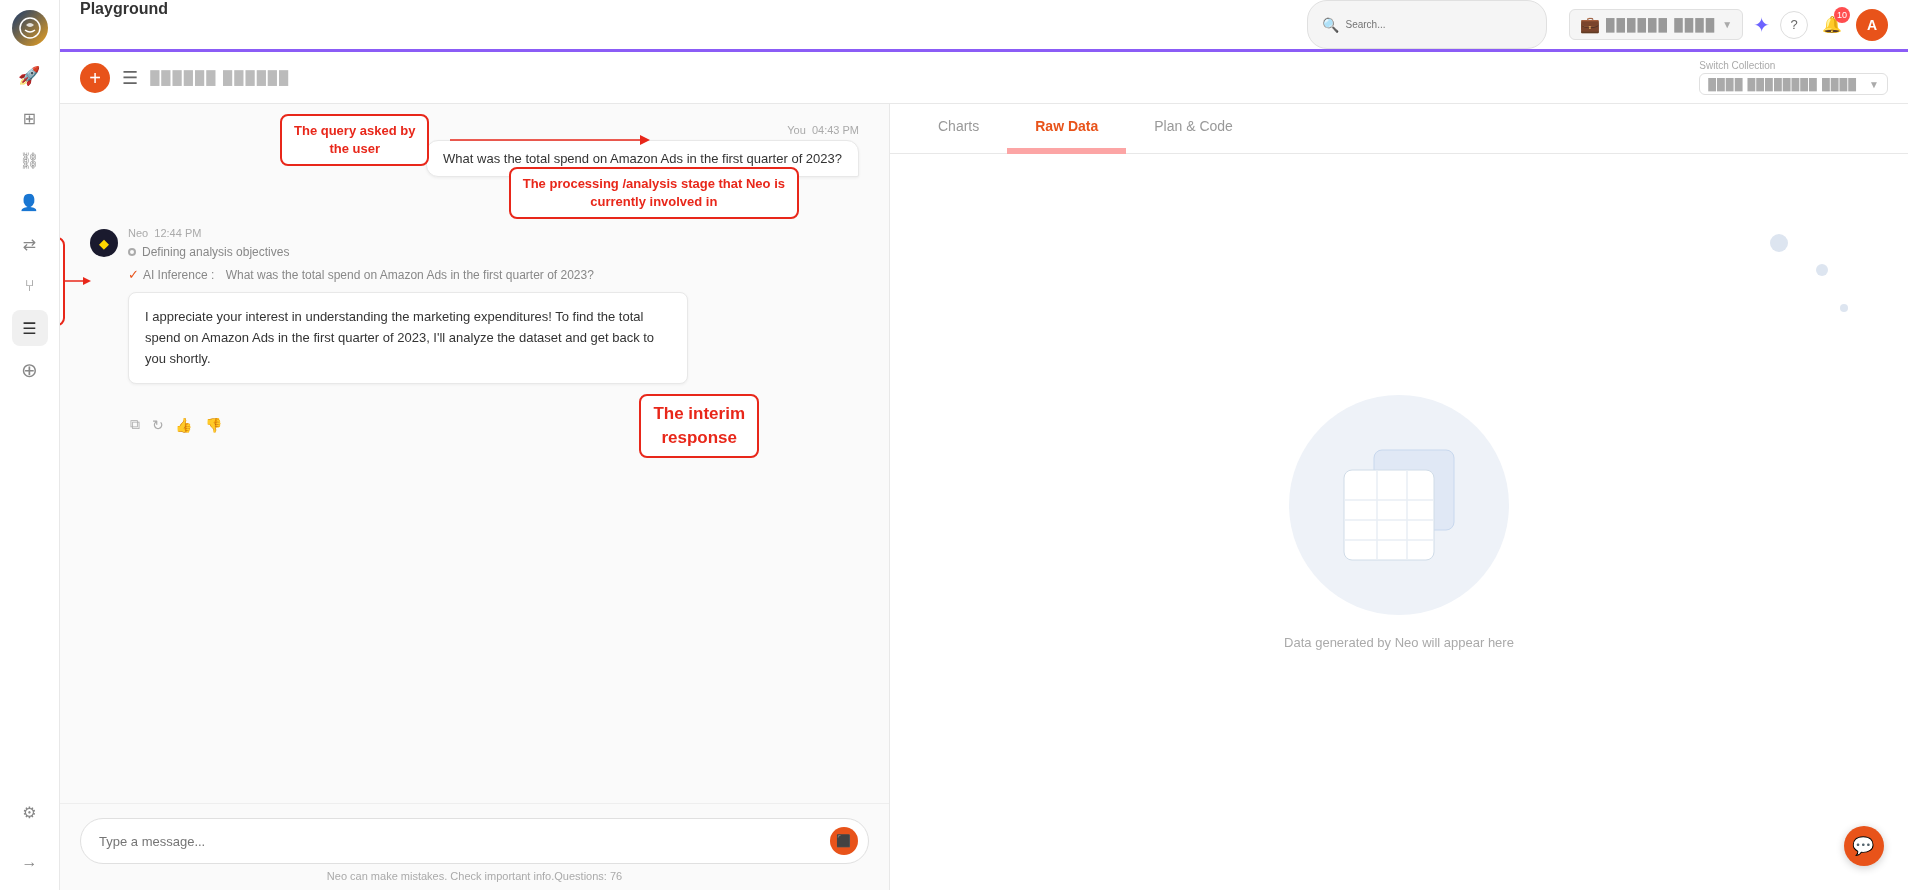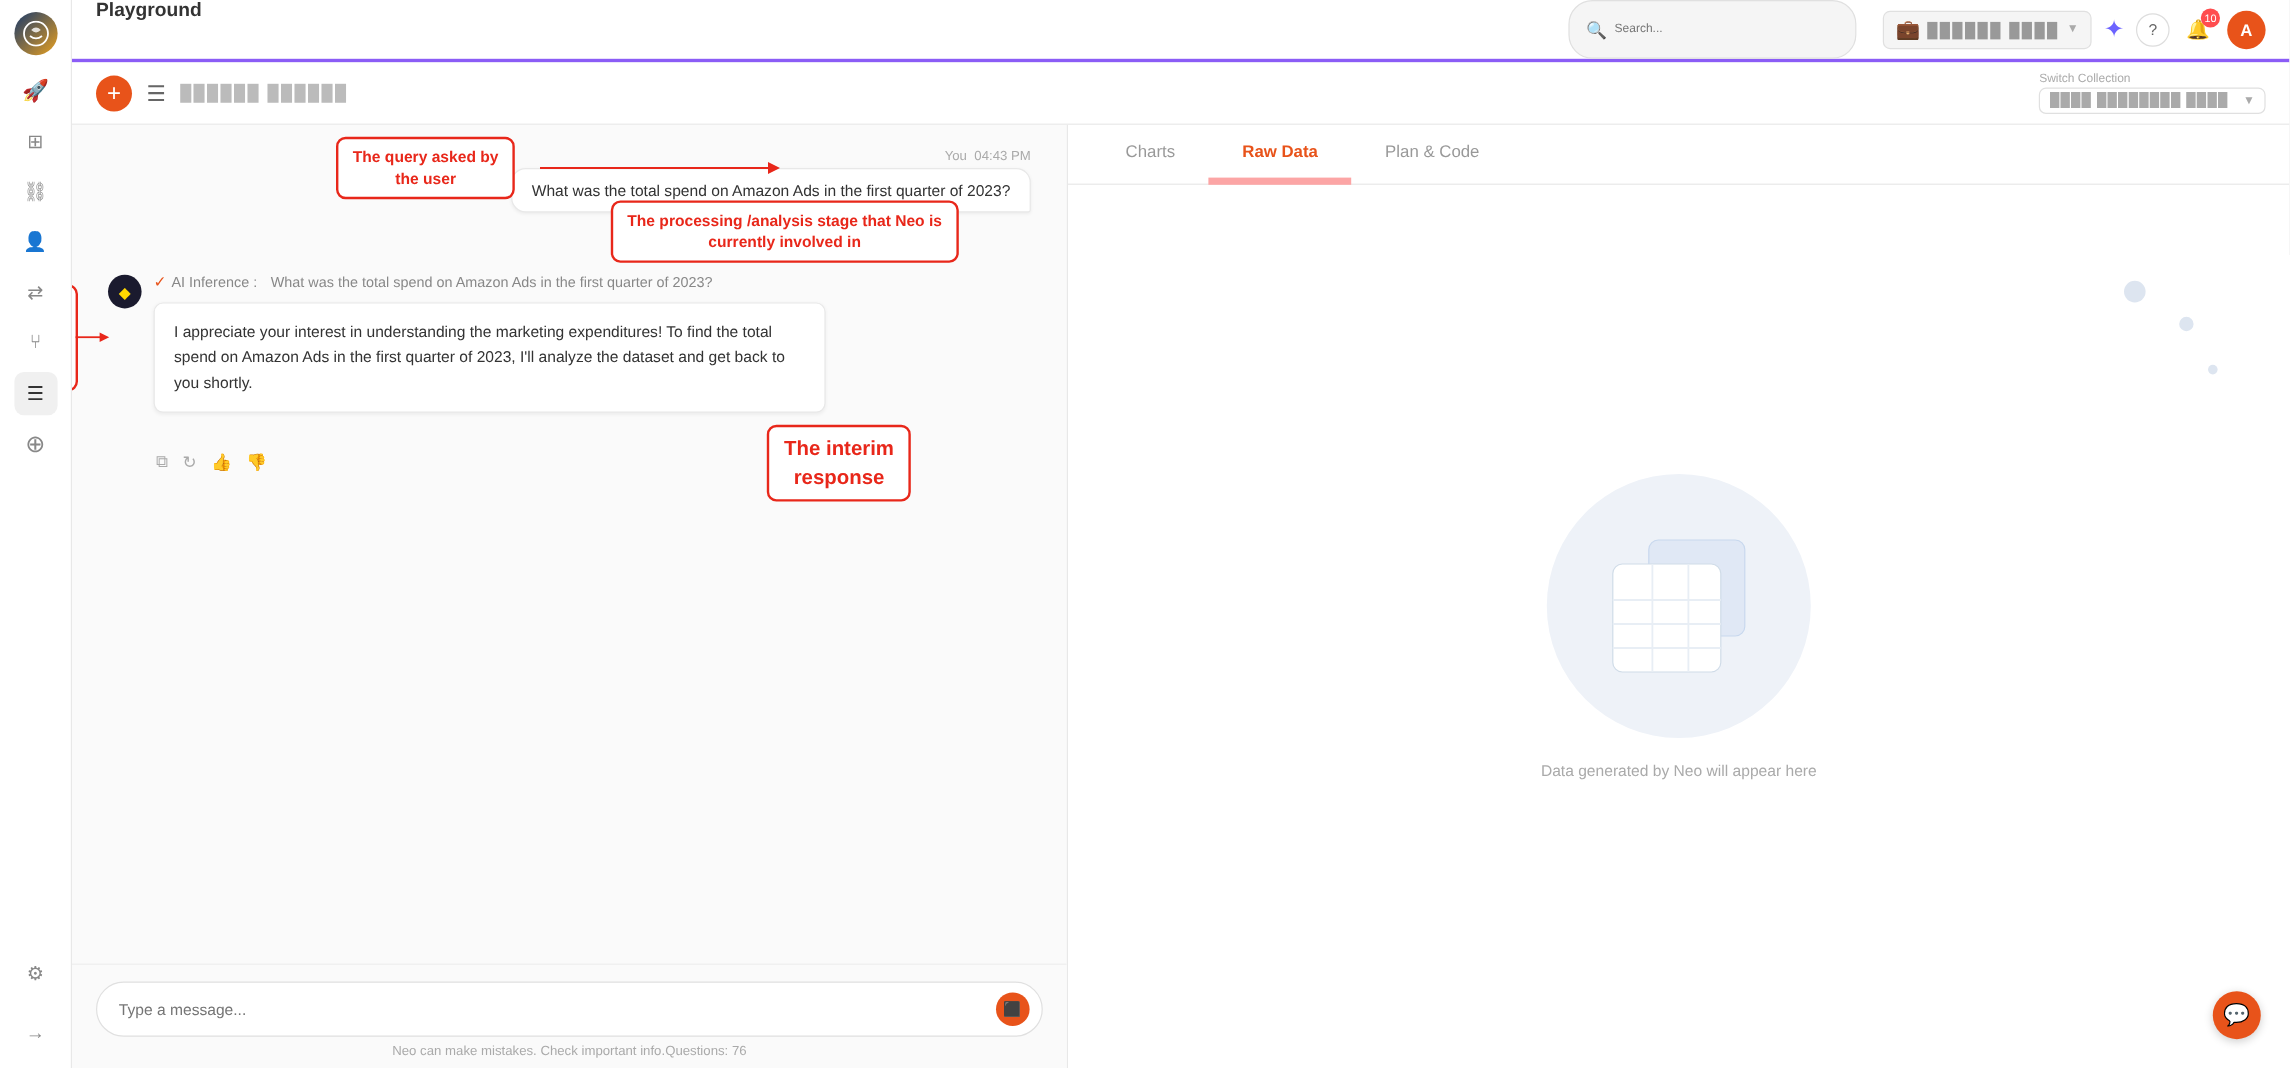--- a/index.html
+++ b/index.html
@@ -116,20 +116,28 @@
           <div style="position:absolute;left:-155px;top:10px;z-index:10;">
             <div style="border:2px solid #e8271a;border-radius:8px;padding:6px 10px;font-size:13px;font-weight:600;color:#e8271a;background:#fff;display:inline-block;text-align:center;line-height:1.4;width:130px;">How Neo<br>has<br>understood<br>the question</div>
             <svg width="30" height="10" style="position:absolute;right:-28px;top:50%;transform:translateY(-50%);overflow:visible;" viewBox="0 0 30 10">
               <line x1="0" y1="5" x2="25" y2="5" stroke="#e8271a" stroke-width="1.5"></line>
               <polygon points="20,1 28,5 20,9" fill="#e8271a"></polygon>
             </svg>
           </div>
 
           <div style="width:28px;height:28px;border-radius:50%;background:#1a1a2e;display:flex;align-items:center;justify-content:center;flex-shrink:0;color:#ffd700;font-size:13px;margin-top:2px;">◆</div>
           <div style="flex:1;">
+            <div style="font-size:11px;color:#aaa;margin-bottom:6px;">
+              <span>Neo</span>&nbsp;
+              <span>12:44 PM</span>
+            </div>
+            <div style="display:flex;align-items:center;gap:6px;font-size:12px;color:#888;margin-bottom:8px;">
+              <div style="width:8px;height:8px;border-radius:50%;border:2px solid #aaa;"></div>
+              <span>Defining analysis objectives</span>
+            </div>
             <div style="font-size:12px;color:#888;margin-bottom:10px;display:flex;align-items:center;gap:4px;">
               <span style="color:#e8531a;font-size:13px;">✓</span>
               <span>AI Inference :</span>&nbsp;
               <span>What was the total spend on Amazon Ads in the first quarter of 2023?</span>
             </div>
             <div style="background:#fff;border:1px solid #e8e8e8;border-radius:8px;padding:14px 16px;font-size:13px;color:#333;max-width:560px;line-height:1.6;box-shadow:0 1px 3px rgba(0,0,0,0.05);">I appreciate your interest in understanding the marketing expenditures! To find the total spend on Amazon Ads in the first quarter of 2023, I'll analyze the dataset and get back to you shortly.</div>
 
             <div style="position:relative;height:80px;">
               <div style="position:absolute;right:100px;top:10px;">
                 <div style="border:2px solid #e8271a;border-radius:8px;padding:6px 12px;font-size:17px;font-weight:600;color:#e8271a;background:#fff;display:inline-block;text-align:center;line-height:1.4;">The interim<br>response</div>

